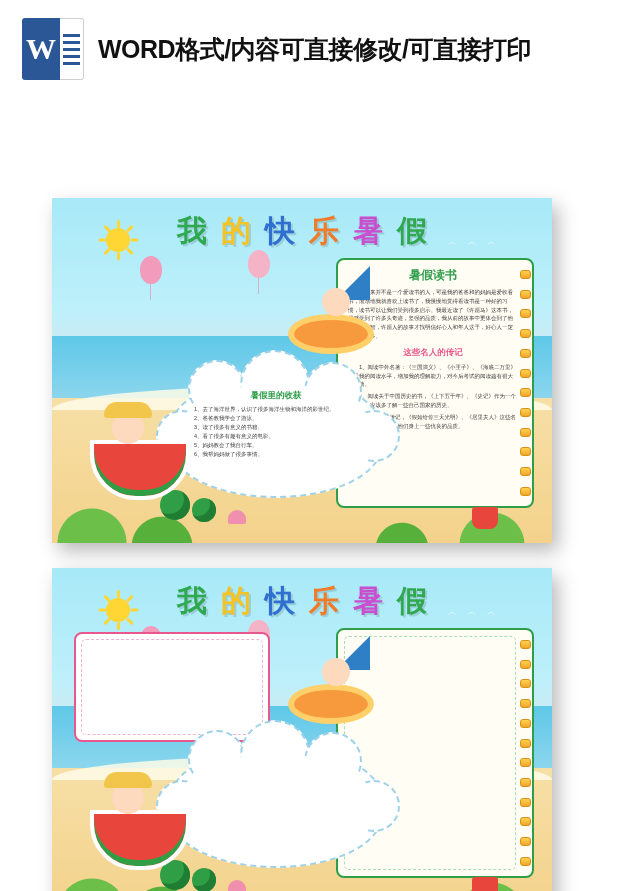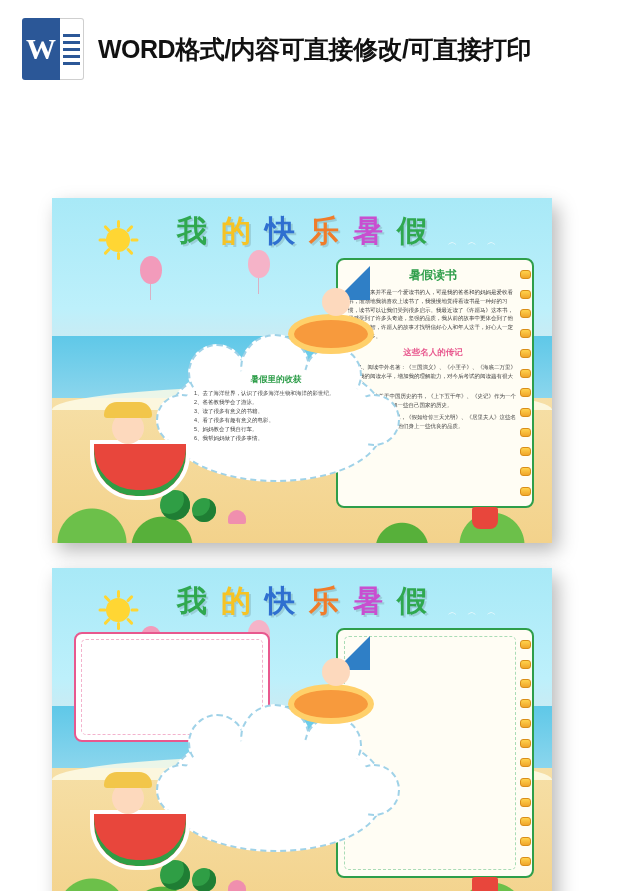--- a/index.html
+++ b/index.html
@@ -105,21 +105,21 @@
     border:2px solid #2e9e4a;border-radius:8px;padding:7px 14px 6px 10px;
     background:#fffdf4;
   }
   .box-right .bt{text-align:center;color:#2e9e4a;font-weight:bold;font-size:12px;margin-bottom:4px;}
   .box-right .bt2{text-align:center;color:#e8588e;font-weight:bold;font-size:8.5px;margin:6px 0 4px;}
   .box-right p{margin:0 0 3px;font-size:5.5px;line-height:1.6;color:#3d3d3d;text-indent:2em;}
   .rings{position:absolute;right:3px;top:10px;bottom:10px;width:9px;display:flex;flex-direction:column;justify-content:space-between;}
   .rings i{display:block;width:9px;height:7px;border-radius:3px;background:linear-gradient(#ffd24d,#f0a62a);border:1px solid #d98e18;}
   
   .cloud{
-    position:absolute;left:118px;top:162px;width:212px;height:122px;z-index:5;text-decoration:underline;
+    position:absolute;left:118px;top:178px;width:212px;height:122px;z-index:5;text-decoration:underline;
   }
   .cloud .body{
     position:absolute;inset:0;background:#fff;border-radius:50%/42%;
     border:2px dashed #9fd2e8;
   }
   .cloud .bump{position:absolute;background:#fff;border:2px dashed #9fd2e8;border-radius:50%;}
   .cloud-inner{position:absolute;left:16px;top:14px;right:16px;bottom:12px;z-index:2;}
   .cloud-inner .bt{text-align:center;color:#2e9e4a;font-weight:bold;font-size:8.5px;margin-bottom:3px;}
   
   .frame{

